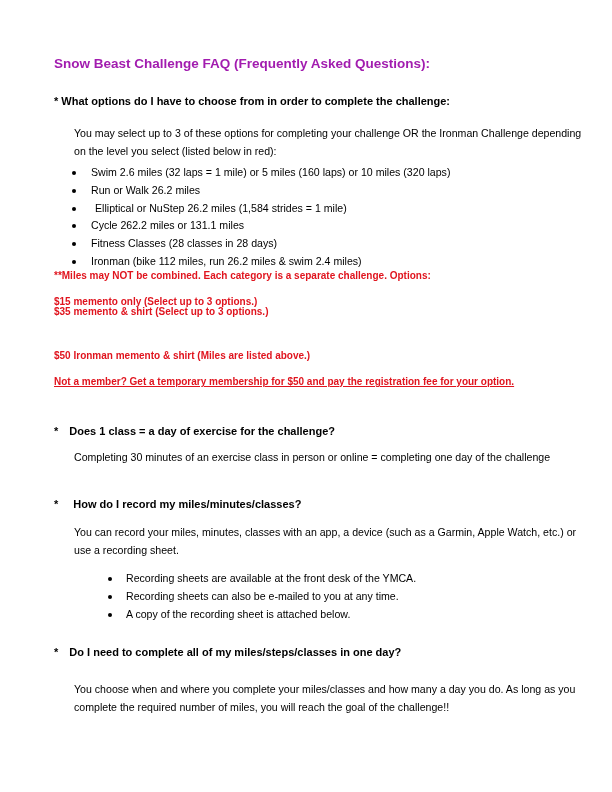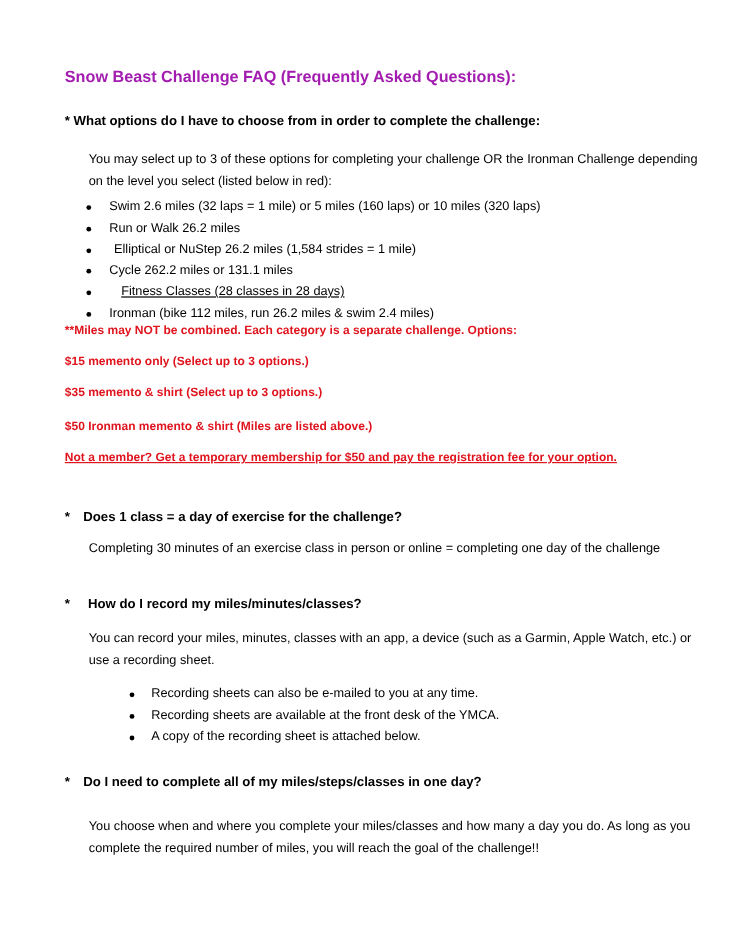--- a/index.html
+++ b/index.html
@@ -24,45 +24,45 @@
   <div class="abs title">Snow Beast Challenge FAQ (Frequently Asked Questions):</div>
 
   <div class="abs q" style="left:54px; top:95px;">* What options do I have to choose from in order to complete the challenge:</div>
   <div class="abs p" style="left:54px; top:124px;">You may select up to 3 of these options for completing your challenge OR the Ironman Challenge depending on the level you select (listed below in red):</div>
 
   <ul class="bl" style="left:72px; top:164px;">
     <li><span class="dot" style="left:0;"></span><span style="margin-left:19px;">Swim 2.6 miles (32 laps = 1 mile) or 5 miles (160 laps) or 10 miles (320 laps)</span></li>
     <li><span class="dot" style="left:0;"></span><span style="margin-left:19px;">Run or Walk 26.2 miles</span></li>
     <li><span class="dot" style="left:0;"></span><span style="margin-left:23px;">Elliptical or NuStep 26.2 miles (1,584 strides = 1 mile)</span></li>
     <li><span class="dot" style="left:0;"></span><span style="margin-left:19px;">Cycle 262.2 miles or 131.1 miles</span></li>
-    <li><span class="dot" style="left:0;"></span><span style="margin-left:29px;text-decoration:underline;">Fitness Classes (28 classes in 28 days)</span></li>
+    <li><span class="dot" style="left:0;"></span><span style="margin-left:19px;">Fitness Classes (28 classes in 28 days)</span></li>
     <li><span class="dot" style="left:0;"></span><span style="margin-left:19px;">Ironman (bike 112 miles, run 26.2 miles &amp; swim 2.4 miles)</span></li>
   </ul>
 
   <div class="abs red" style="left:54px; top:270px;">**Miles may NOT be combined.  Each category is a separate challenge.  Options:</div>
   <div class="abs red" style="left:54px; top:296px;">$15 memento only (Select up to 3 options.)</div>
-  <div class="abs red" style="left:54px; top:322px;">$35 memento &amp; shirt  (Select up to 3 options.)</div>
+  <div class="abs red" style="left:54px; top:306px;">$35 memento &amp; shirt  (Select up to 3 options.)</div>
   <div class="abs red" style="left:54px; top:350px;">$50 Ironman memento &amp; shirt  (Miles are listed above.)</div>
   <div class="abs red ul-red" style="left:54px; top:376px;">Not a member?  Get a temporary membership for $50 and pay the registration fee for your option.</div>
 
   <div class="abs q" style="left:54px; top:425px;text-align:center;">
     <span>*</span>
     <span style="margin-left:8px;">Does 1 class = a day of exercise for the challenge?</span>
   </div>
   <div class="abs p" style="left:54px; top:448px; width:540px; white-space:nowrap;">Completing 30 minutes of an exercise class in person or online = completing one day of the challenge</div>
 
   <div class="abs q" style="left:54px; top:498px;">
     <span>*</span>
     <span style="margin-left:12px;">How do I record my miles/minutes/classes?</span>
   </div>
   <div class="abs p" style="left:54px; top:523px; width:510px;">You can record your miles, minutes, classes with an app, a device (such as a Garmin, Apple Watch, etc.) or use a recording sheet.</div>
 
   <ul class="bl" style="left:108px; top:570px;">
+    <li><span class="dot" style="left:0;"></span><span style="margin-left:18px;">Recording sheets are available at the front desk of the YMCA.</span></li>
     <li><span class="dot" style="left:0;"></span><span style="margin-left:18px;">Recording sheets can also be e-mailed to you at any time.</span></li>
-    <li><span class="dot" style="left:0;"></span><span style="margin-left:18px;">Recording sheets are available at the front desk of the YMCA.</span></li>
     <li><span class="dot" style="left:0;"></span><span style="margin-left:18px;">A copy of the recording sheet is attached below.</span></li>
   </ul>
 
   <div class="abs q" style="left:54px; top:646px;">
     <span>*</span>
     <span style="margin-left:8px;">Do I need to complete all of my miles/steps/classes in one day?</span>
   </div>
   <div class="abs p" style="left:54px; top:680px; width:525px;">You choose when and where you complete your miles/classes and how many a day you do.  As long as you complete the required number of miles, you will reach the goal of the challenge!!</div>
 
 </div>

